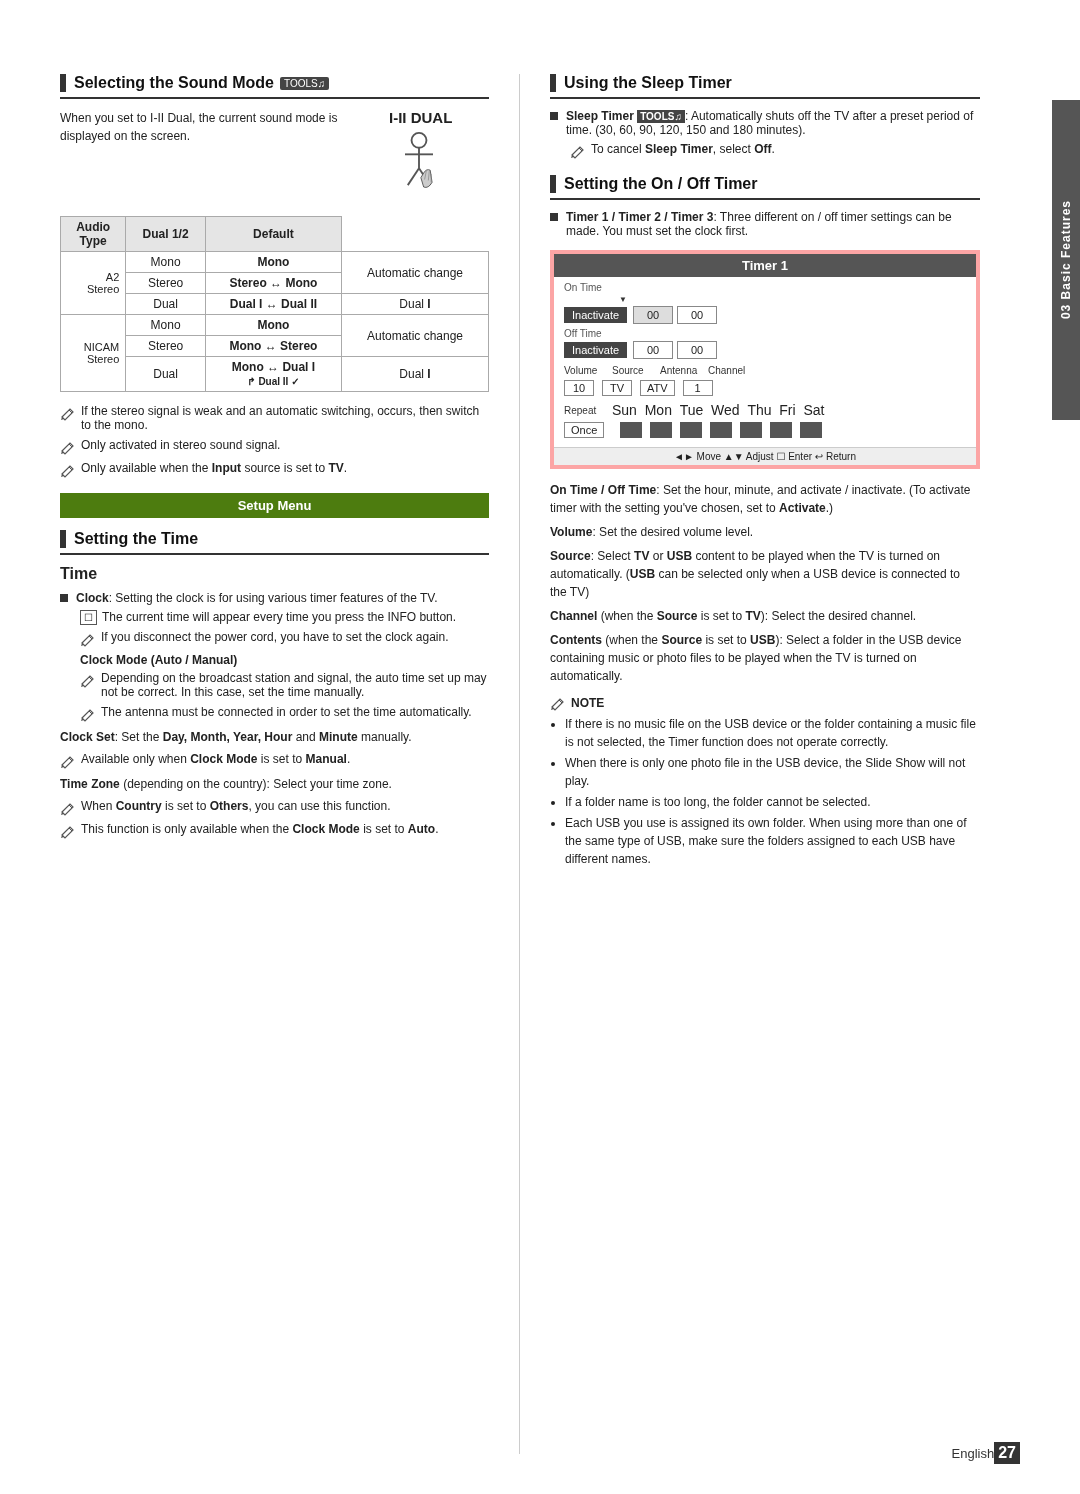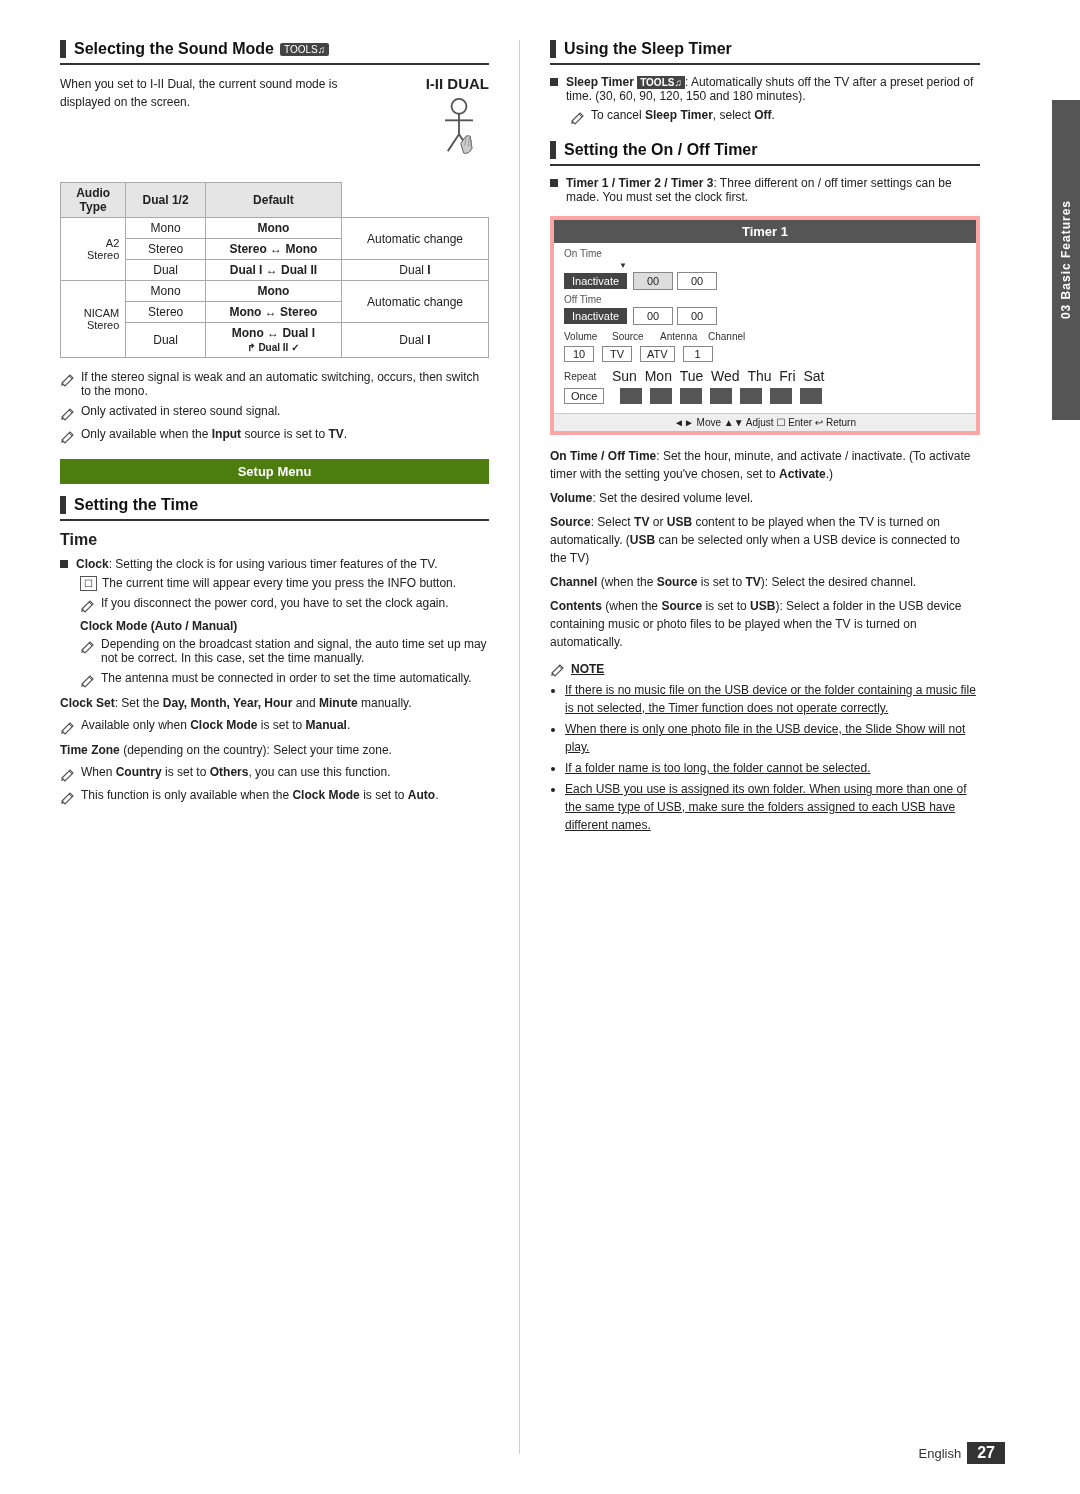--- a/index.html
+++ b/index.html
@@ -40,20 +40,21 @@
       transform: rotate(180deg);
       letter-spacing: 1px;
       white-space: nowrap;
     }
     
     .main-content {
       display: flex;
       flex: 1;
       padding: 40px 50px 40px 60px;
       margin-right: 28px;
+      margin-top: 34px;
     }
     
     .left-col {
       width: 460px;
       padding-right: 30px;
       border-right: 1px solid #ccc;
     }
     
     .right-col {
       width: 460px;
@@ -95,21 +96,21 @@
       align-items: flex-start;
       margin-bottom: 15px;
     }
     .dual-text-block {
       flex: 1;
     }
     .dual-image-block {
       width: 100px;
       display: flex;
       flex-direction: column;
-      align-items: flex-end;
+      align-items: flex-start;
       margin-left: 10px;
     }
     .dual-label {
       font-size: 15px;
       font-weight: bold;
       text-align: center;
       margin-bottom: 5px;
     }
     
     .hand-icon {
@@ -278,54 +279,52 @@
       font-size: 12px;
       line-height: 1.5;
       margin-bottom: 6px;
     }
     .desc-text b {
       font-weight: bold;
     }
     
     .note-box {
       margin-top: 10px;
-      text-decoration: underline;
     }
     .note-heading {
       display: flex;
       align-items: center;
       font-size: 12px;
       font-weight: bold;
       margin-bottom: 4px;
     }
     .note-bullet-list {
       padding-left: 15px;
       font-size: 12px;
       line-height: 1.5;
     }
     .note-bullet-list li {
       margin-bottom: 3px;
     }
     
     .page-number {
       position: absolute;
       bottom: 30px;
-      right: 75px;
+      right: 60px;
       font-size: 13px;
       color: #333;
       display: flex;
       align-items: center;
-      gap: 6px;
     }
     .page-num-badge {
       background: #333;
       color: #fff;
       font-size: 16px;
       font-weight: bold;
-      padding: 2px 10px;
+      padding: 2px 4px;
     }
   </style>
 </head>
 <body>
 
 <div class="page-container">
 
   <div class="side-tab">
     <span class="side-tab-text">03 Basic Features</span>
   </div>

